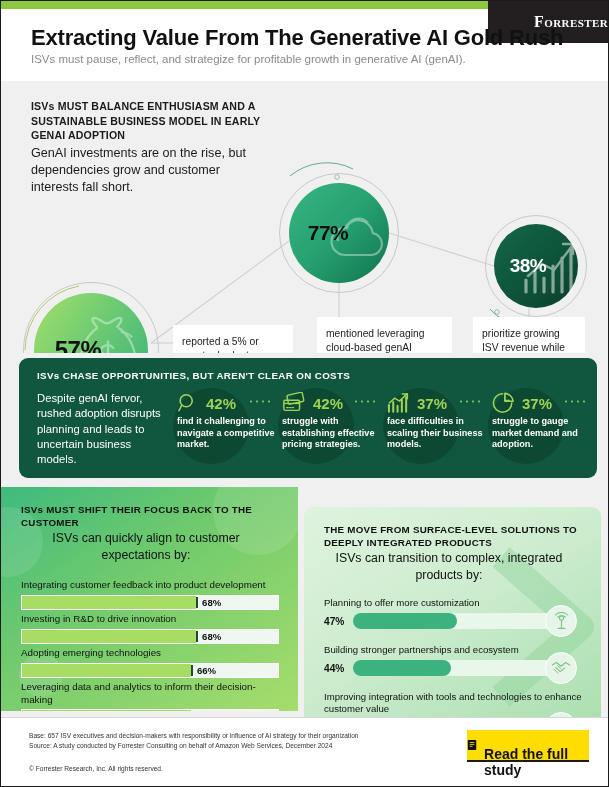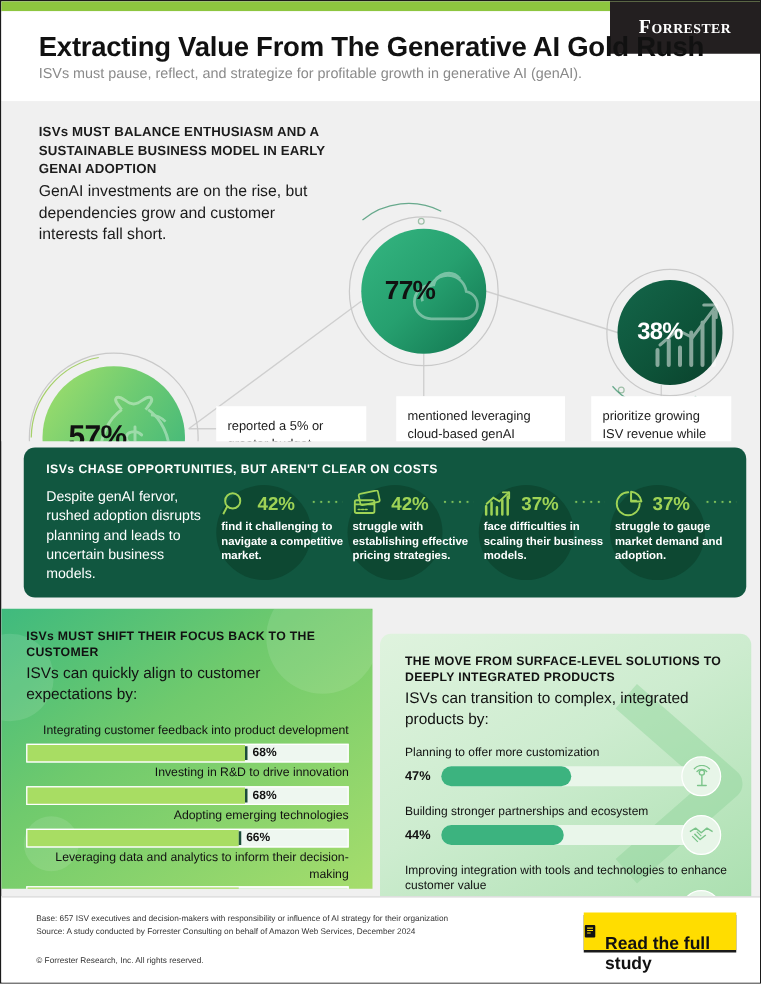--- a/index.html
+++ b/index.html
@@ -19,21 +19,21 @@
   
   .topbar {
     position: absolute; top: 0; left: 0;
     width: 609px; height: 8px;
     background: #8dc63f;
   }
   .logo-box {
     position: absolute; top: 0; right: 0;
     width: 120px; height: 42px;
     background: #231f20;
-    display: flex; align-items: center; justify-content: center;
+    display: flex; align-items: center; justify-content: flex-end;
   }
   .logo-text {
     color: #ffffff;
     font-family: "Liberation Serif", serif;
     font-size: 16px;
     font-weight: bold;
     letter-spacing: 0.4px;
     font-variant: small-caps;
   }
   .header {
@@ -166,24 +166,24 @@
     overflow: hidden;
     margin-top: 20px;
   }
   .p-head {
     position: absolute; top: 16px; left: 20px; width: 255px;
     font-size: 9.8px; font-weight: bold; color: #111111;
     line-height: 13.2px; letter-spacing: 0.25px;
   }
   .p-sub {
     position: absolute; top: 43px; left: 20px; width: 250px;
-    font-size: 12.3px; color: #111111; line-height: 16.5px;
+    font-size: 12.3px; color: #111111; line-height: 16.5px; text-align: center;
   }
   .bar-block { position: absolute; left: 20px; width: 258px; }
-  .bar-label { font-size: 9.8px; color: #111111; line-height: 12.6px; margin-bottom: 3px; text-align: right; }
+  .bar-label { font-size: 9.8px; color: #111111; line-height: 12.6px; margin-bottom: 3px; }
   .bar-track {
     position: relative; width: 258px; height: 15px;
     background: #eef7f0; border: 1px solid #ffffff;
     display: flex; align-items: center;
   }
   .bar-fill { height: 13px; background: #a8dd63; }
   .bar-pct {
     position: absolute; font-size: 9.6px; font-weight: bold; color: #111111;
     border-left: 2px solid #1b4d3a; padding-left: 4px; height: 11px; line-height: 11px;
   }

